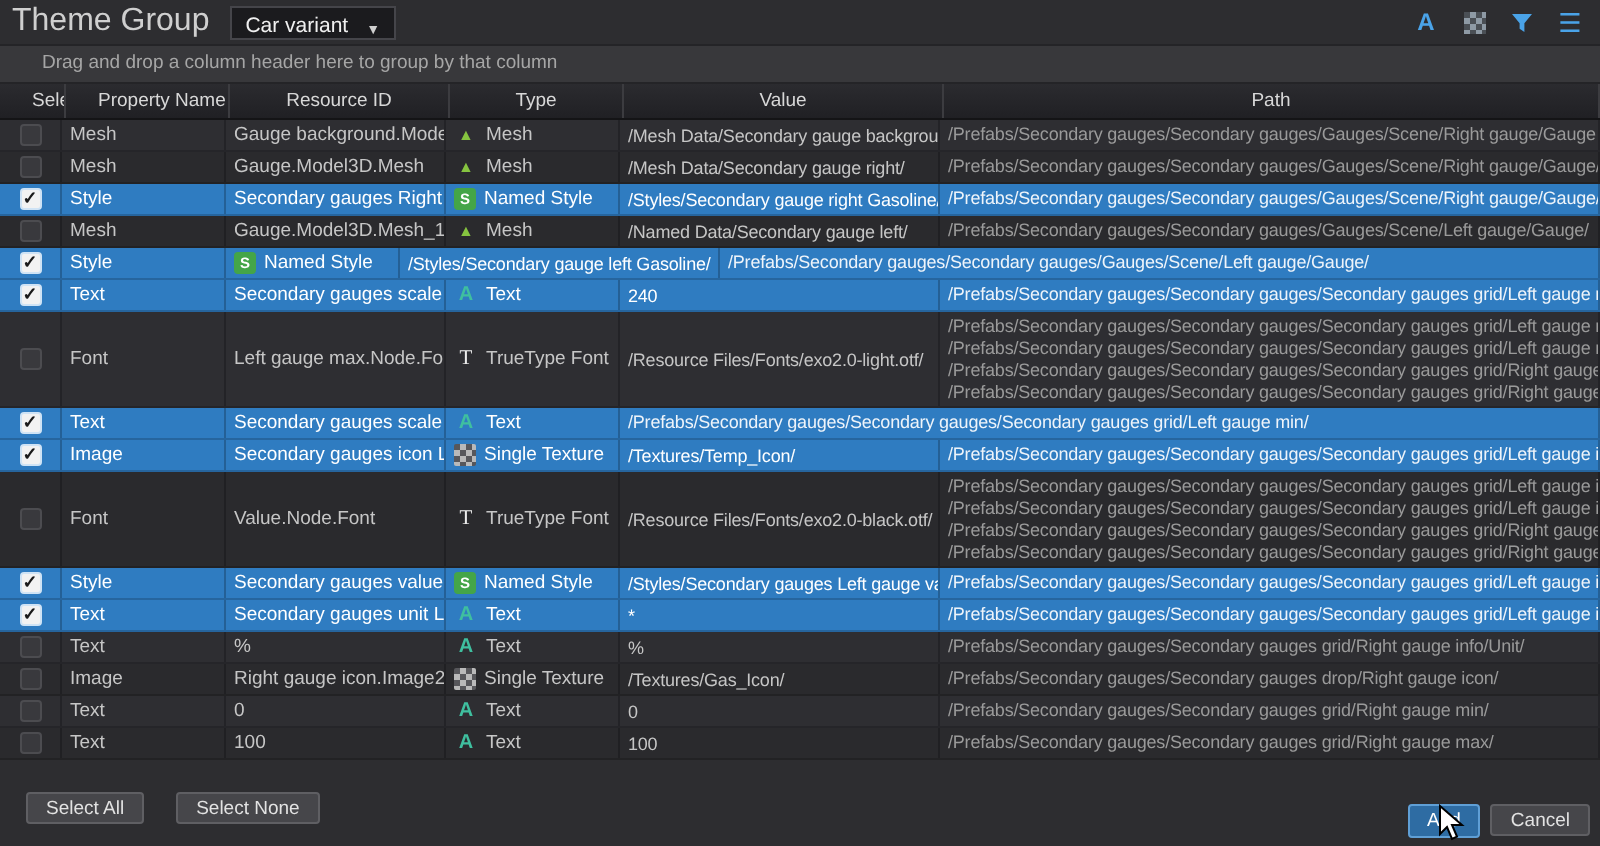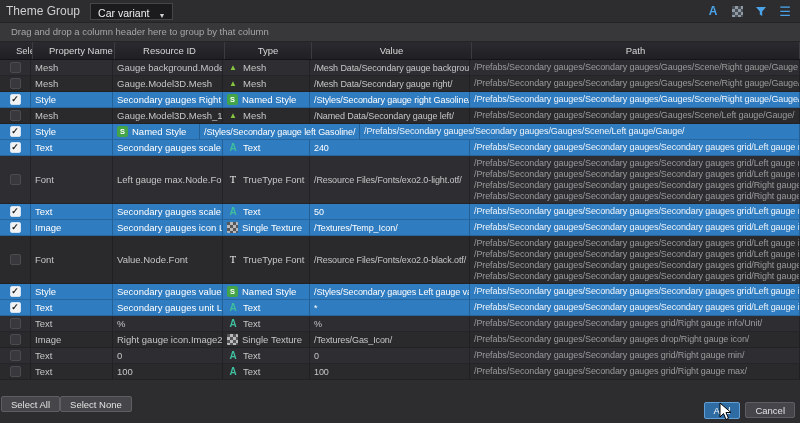--- a/index.html
+++ b/index.html
@@ -3,30 +3,30 @@
 <meta charset="utf-8">
 <style>
   *{margin:0;padding:0;box-sizing:border-box;}
   html,body{width:800px;height:423px;}
   body{
     position:relative;background:#2d2d30;overflow:hidden;
     font-family:"Liberation Sans",sans-serif;color:#c6c6c6;
   }
   
   .topbar{height:22px;display:flex;align-items:center;padding:0 6px;background:#2d2d30;}
-  .tg-label{font-size:12px;color:#cfcfcf;margin-right:10px;}
+  .tg-label{font-size:16px;color:#cfcfcf;margin-right:10px;}
   .dropdown{height:17px;background:#1b1b1e;border:1px solid #45454a;display:flex;align-items:flex-end;gap:9px;padding:0 7px;font-size:10.5px;color:#f0f0f0;cursor:pointer;}
   .dropdown .arrow{font-size:7px;color:#cfcfcf;}
   .topbar-icons{margin-left:auto;display:flex;align-items:center;gap:10px;padding-right:2px;}
   .tico{display:inline-flex;align-items:center;justify-content:center;width:14px;height:14px;cursor:pointer;font-size:12px;}
   .ico-a{color:#4aa3e8;font-weight:bold;font-size:12px;}
   .ico-grid{width:11px;height:11px;background-image:linear-gradient(45deg,#8e9aa5 25%,transparent 25%,transparent 75%,#8e9aa5 75%),linear-gradient(45deg,#8e9aa5 25%,#4a4f55 25%,#4a4f55 75%,#8e9aa5 75%);background-size:6px 6px;background-position:0 0,3px 3px;}
   .ico-menu{color:#4aa3e8;font-size:13px;}
   
-  .groupbar{height:20px;line-height:18px;background:#38383b;border-top:1px solid #242427;border-bottom:1px solid #242427;font-size:9.5px;color:#a6a6a6;padding-left:11px;}
+  .groupbar{height:20px;line-height:18px;background:#38383b;border-top:1px solid #242427;border-bottom:1px solid #242427;font-size:9.5px;color:#a6a6a6;padding-left:21px;}
   
   .thead{display:flex;height:18px;background:linear-gradient(#2b2b2f,#202024);border-bottom:1px solid #141416;}
   .hcell{display:flex;align-items:center;padding:0 16px;font-size:9.5px;color:#d8d8d8;border-right:1px solid #3c3c40;overflow:hidden;white-space:nowrap;}
   .hcell.center{justify-content:center;}
   .c-select{width:31px;}
   .c-prop{width:82px;}
   .c-rid{width:110px;}
   .c-type{width:87px;}
   .c-value{width:160px;}
   .c-path{flex:1;}
@@ -50,21 +50,21 @@
   
   .ticon{width:12px;height:11px;display:inline-flex;align-items:center;justify-content:center;margin-right:4px;flex:none;font-size:9px;}
   .t-mesh{color:#86c440;font-size:8px;}
   .t-style{background:#44a548;color:#fff;border-radius:2px;font-size:7.5px;font-weight:bold;width:11px;}
   .t-text{color:#3fbf9f;font-weight:bold;font-size:10px;}
   .t-font{color:#ececec;font-family:"Liberation Serif",serif;font-size:10.5px;}
   .t-texture{width:11px;height:11px;background-image:linear-gradient(45deg,#b9b9b9 25%,transparent 25%,transparent 75%,#b9b9b9 75%),linear-gradient(45deg,#b9b9b9 25%,#57575b 25%,#57575b 75%,#b9b9b9 75%);background-size:6px 6px;background-position:0 0,3px 3px;border-radius:1px;}
   
   .btn{height:16px;padding:0 9px;background:#46464a;border:1px solid #5f5f63;border-radius:2px;color:#e2e2e2;font-size:9.5px;font-family:inherit;cursor:pointer;}
   .btn.primary{background:#2e6ca3;border-color:#5f9fd6;color:#fff;height:17px;}
-  .footer-left{position:absolute;left:1px;bottom:11px;display:flex;gap:0;}
+  .footer-left{position:absolute;left:13px;bottom:11px;display:flex;gap:16px;}
   .footer-right{position:absolute;right:5px;bottom:4px;display:flex;gap:5px;}
   .cursor{position:absolute;left:719px;top:402px;z-index:10;pointer-events:none;}
 </style>
 </head>
 <body>
 
 <div class="topbar">
   <span class="tg-label">Theme Group</span>
   <div class="dropdown">
     <span>Car variant</span>
@@ -208,21 +208,20 @@
     <div class="row hl">
       <div class="cell c-select">
         <span class="cb on">✓</span>
       </div>
       <div class="cell c-prop">Text</div>
       <div class="cell c-rid">Secondary gauges scale min Left</div>
       <div class="cell c-type">
         <span class="ticon t-text">A</span>
         <span>Text</span>
       </div>
-      <div class="cell c-value">50</div>
       <div class="cell c-path">
         <div class="pathline">/Prefabs/Secondary gauges/Secondary gauges/Secondary gauges grid/Left gauge min/</div>
       </div>
     </div>
     <div class="row hl">
       <div class="cell c-select">
         <span class="cb on">✓</span>
       </div>
       <div class="cell c-prop">Image</div>
       <div class="cell c-rid">Secondary gauges icon Left</div>

